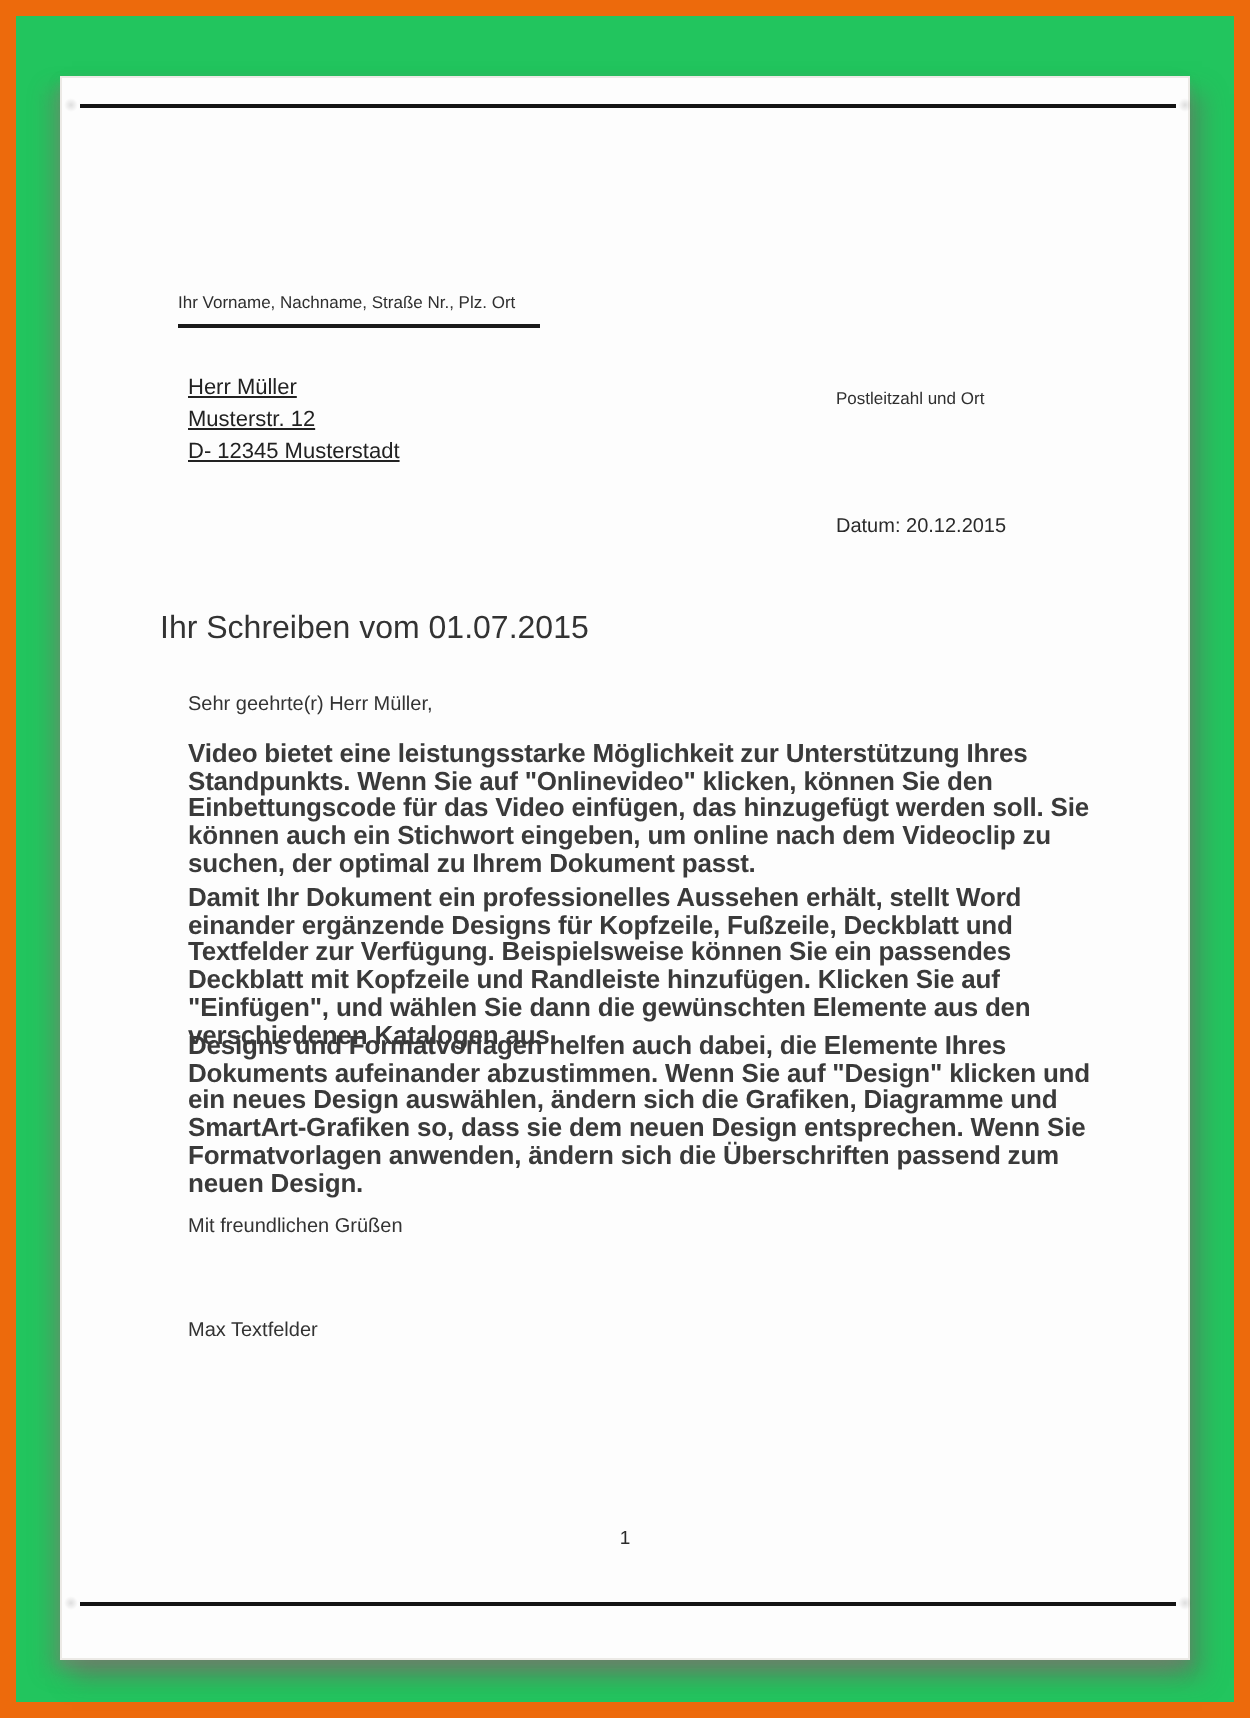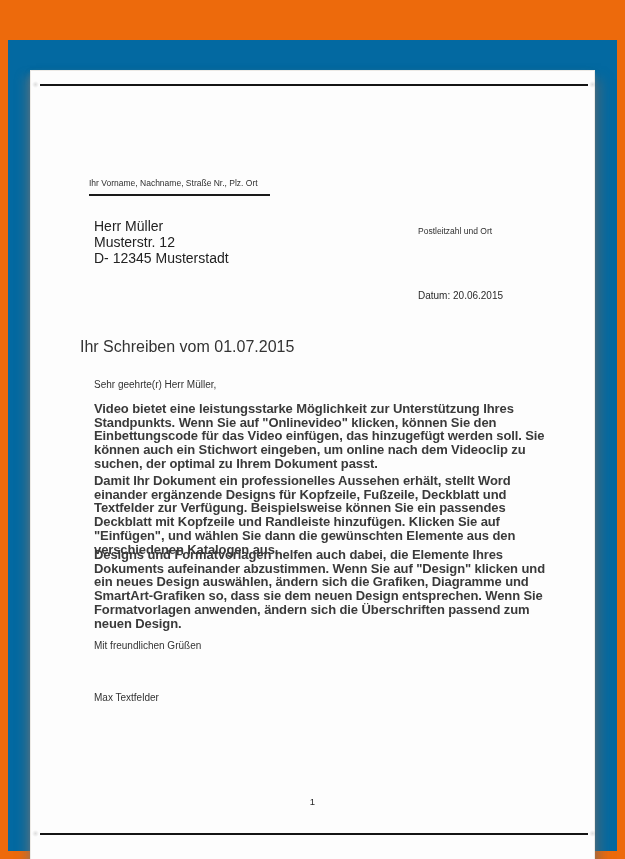--- a/index.html
+++ b/index.html
@@ -6,22 +6,21 @@
   html,body { width:625px; height:859px; }
   body {
     position:relative;
     background:#ED6A0C;
     font-family:"Liberation Sans", sans-serif;
     overflow:hidden;
   }
   .mat {
     position:absolute;
     inset:8px;
-    background:#0369a1;
-    margin-top:32px;
+    background:#22c55e;
   }
   .page {
     position:absolute;
     left:30px; top:38px;
     width:565px; height:792px;
     background:#FDFDFD;
     border:1px solid #ECEAE6;
     box-shadow:
       -6px 6px 9px rgba(125,118,110,0.38),
        6px 9px 11px rgba(108,103,98,0.50),
@@ -51,23 +50,24 @@
     width:181px;
     padding-bottom:6px;
     border-bottom:2px solid #1A1A1A;
     font-size:8.5px;
     color:#2F2F2F;
     white-space:nowrap;
   }
   .recipient {
     position:absolute;
     left:63px; top:147px;
-    font-size:14px;
+    font-size:11px;
     line-height:16px;
     color:#222;
+    text-decoration:underline;
   }
   .info-name {
     position:absolute;
     left:387px; top:121px;
     font-size:8.5px;
     line-height:12px;
     color:#2F2F2F;
   }
   .info-city {
     position:absolute;
@@ -151,21 +151,21 @@
     <div class="recipient">
       <div>Herr Müller</div>
       <div>Musterstr. 12</div>
       <div>D- 12345 Musterstadt</div>
     </div>
 
 
     <div class="info-city">Postleitzahl und Ort</div>
 
 
-    <div class="info-date">Datum: 20.06.2015</div>
+    <div class="info-date">Datum: 20.12.2015</div>
 
     <div class="reference">Ihr Schreiben vom 01.07.2015</div>
 
     <div class="salutation">Sehr geehrte(r) Herr Müller,</div>
 
     <div class="para para-1">Video bietet eine leistungsstarke Möglichkeit zur Unterstützung Ihres Standpunkts. Wenn Sie auf "Onlinevideo" klicken, können Sie den Einbettungscode für das Video einfügen, das hinzugefügt werden soll. Sie können auch ein Stichwort eingeben, um online nach dem Videoclip zu suchen, der optimal zu Ihrem Dokument passt.</div>
 
     <div class="para para-2">Damit Ihr Dokument ein professionelles Aussehen erhält, stellt Word einander ergänzende Designs für Kopfzeile, Fußzeile, Deckblatt und Textfelder zur Verfügung. Beispielsweise können Sie ein passendes Deckblatt mit Kopfzeile und Randleiste hinzufügen. Klicken Sie auf "Einfügen", und wählen Sie dann die gewünschten Elemente aus den verschiedenen Katalogen aus.</div>
 
     <div class="para para-3">Designs und Formatvorlagen helfen auch dabei, die Elemente Ihres Dokuments aufeinander abzustimmen. Wenn Sie auf "Design" klicken und ein neues Design auswählen, ändern sich die Grafiken, Diagramme und SmartArt-Grafiken so, dass sie dem neuen Design entsprechen. Wenn Sie Formatvorlagen anwenden, ändern sich die Überschriften passend zum neuen Design.</div>

